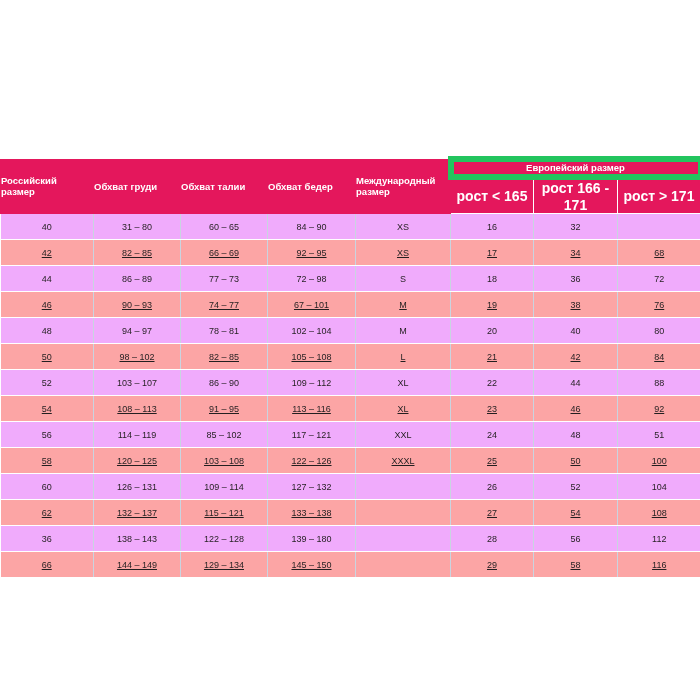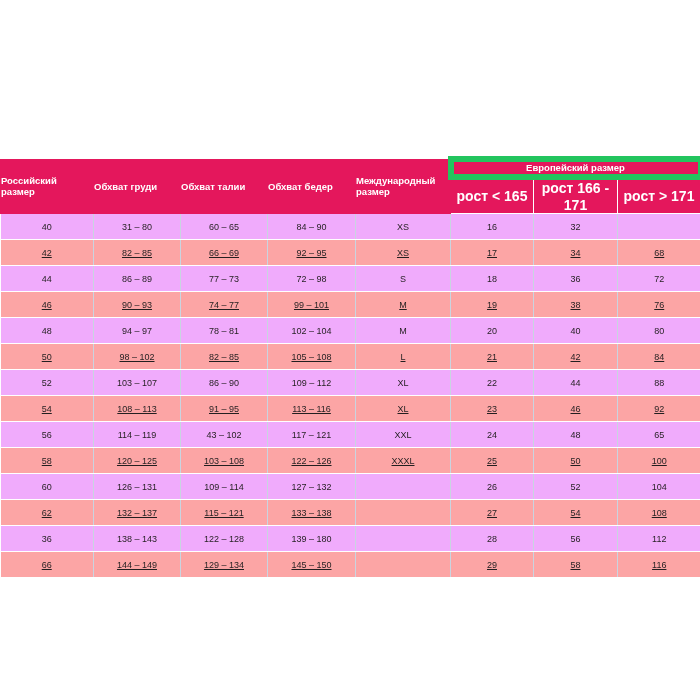--- a/index.html
+++ b/index.html
@@ -153,21 +153,21 @@
           <td class="cell sep">72 – 98</td>
           <td class="cell sep">S</td>
           <td class="cell sep">18</td>
           <td class="cell sep">36</td>
           <td class="cell sep">72</td>
         </tr>
         <tr class="row-even">
           <td class="cell first">46</td>
           <td class="cell sep">90 – 93</td>
           <td class="cell sep">74 – 77</td>
-          <td class="cell sep">99 – 101</td>
+          <td class="cell sep">67 – 101</td>
           <td class="cell sep">M</td>
           <td class="cell sep">19</td>
           <td class="cell sep">38</td>
           <td class="cell sep">76</td>
         </tr>
         <tr class="row-odd">
           <td class="cell first">48</td>
           <td class="cell sep">94 – 97</td>
           <td class="cell sep">78 – 81</td>
           <td class="cell sep">102 – 104</td>
@@ -202,26 +202,26 @@
           <td class="cell sep">91 – 95</td>
           <td class="cell sep">113 – 116</td>
           <td class="cell sep">XL</td>
           <td class="cell sep">23</td>
           <td class="cell sep">46</td>
           <td class="cell sep">92</td>
         </tr>
         <tr class="row-odd">
           <td class="cell first">56</td>
           <td class="cell sep">114 – 119</td>
-          <td class="cell sep">43 – 102</td>
+          <td class="cell sep">85 – 102</td>
           <td class="cell sep">117 – 121</td>
           <td class="cell sep">XXL</td>
           <td class="cell sep">24</td>
           <td class="cell sep">48</td>
-          <td class="cell sep">65</td>
+          <td class="cell sep">51</td>
         </tr>
         <tr class="row-even">
           <td class="cell first">58</td>
           <td class="cell sep">120 – 125</td>
           <td class="cell sep">103 – 108</td>
           <td class="cell sep">122 – 126</td>
           <td class="cell sep">XXXL</td>
           <td class="cell sep">25</td>
           <td class="cell sep">50</td>
           <td class="cell sep">100</td>

